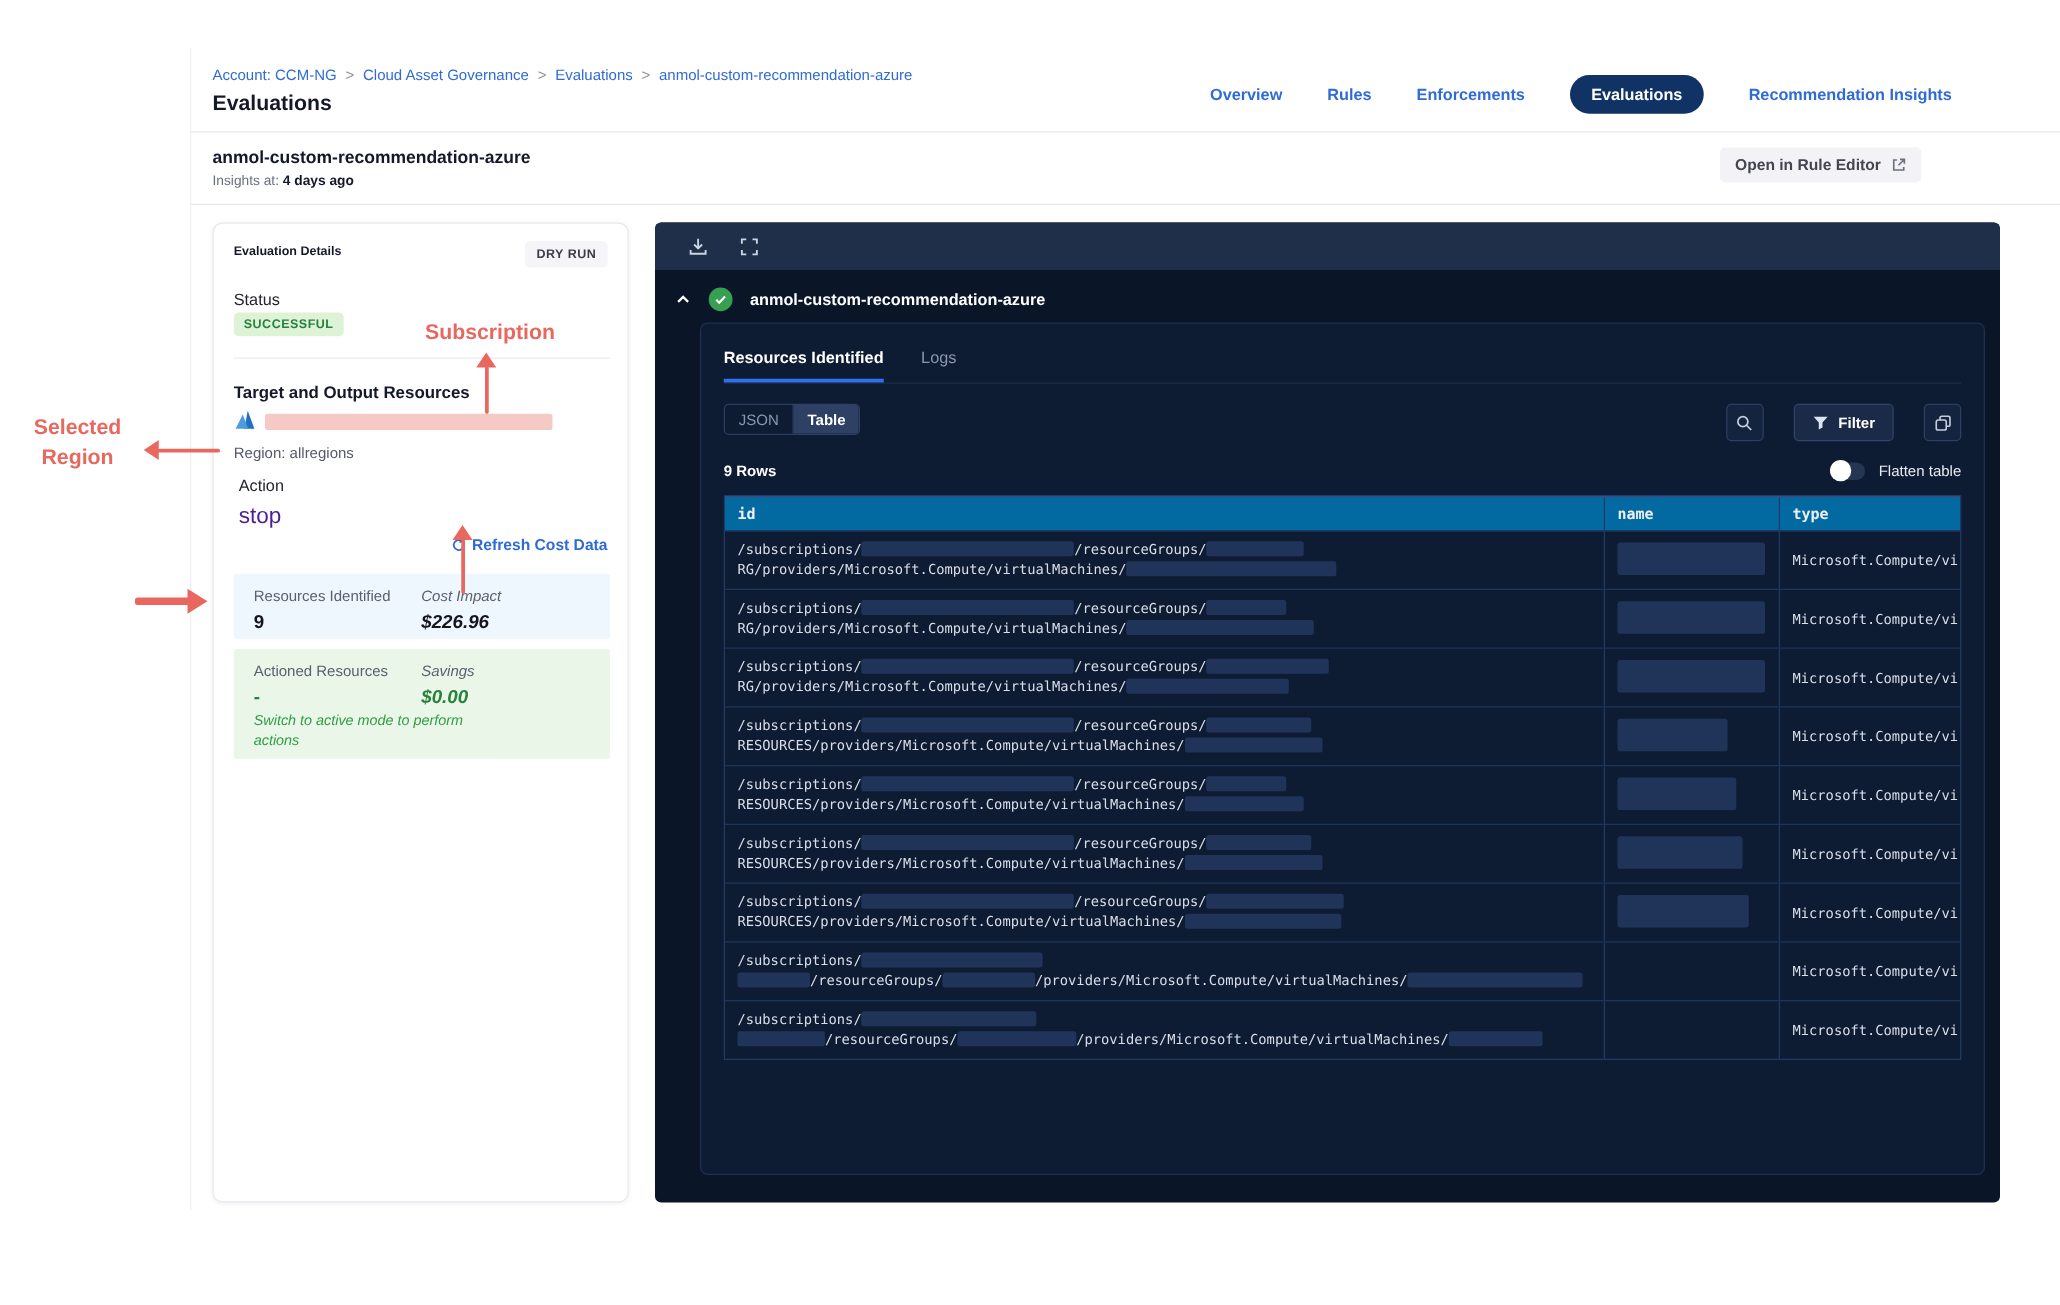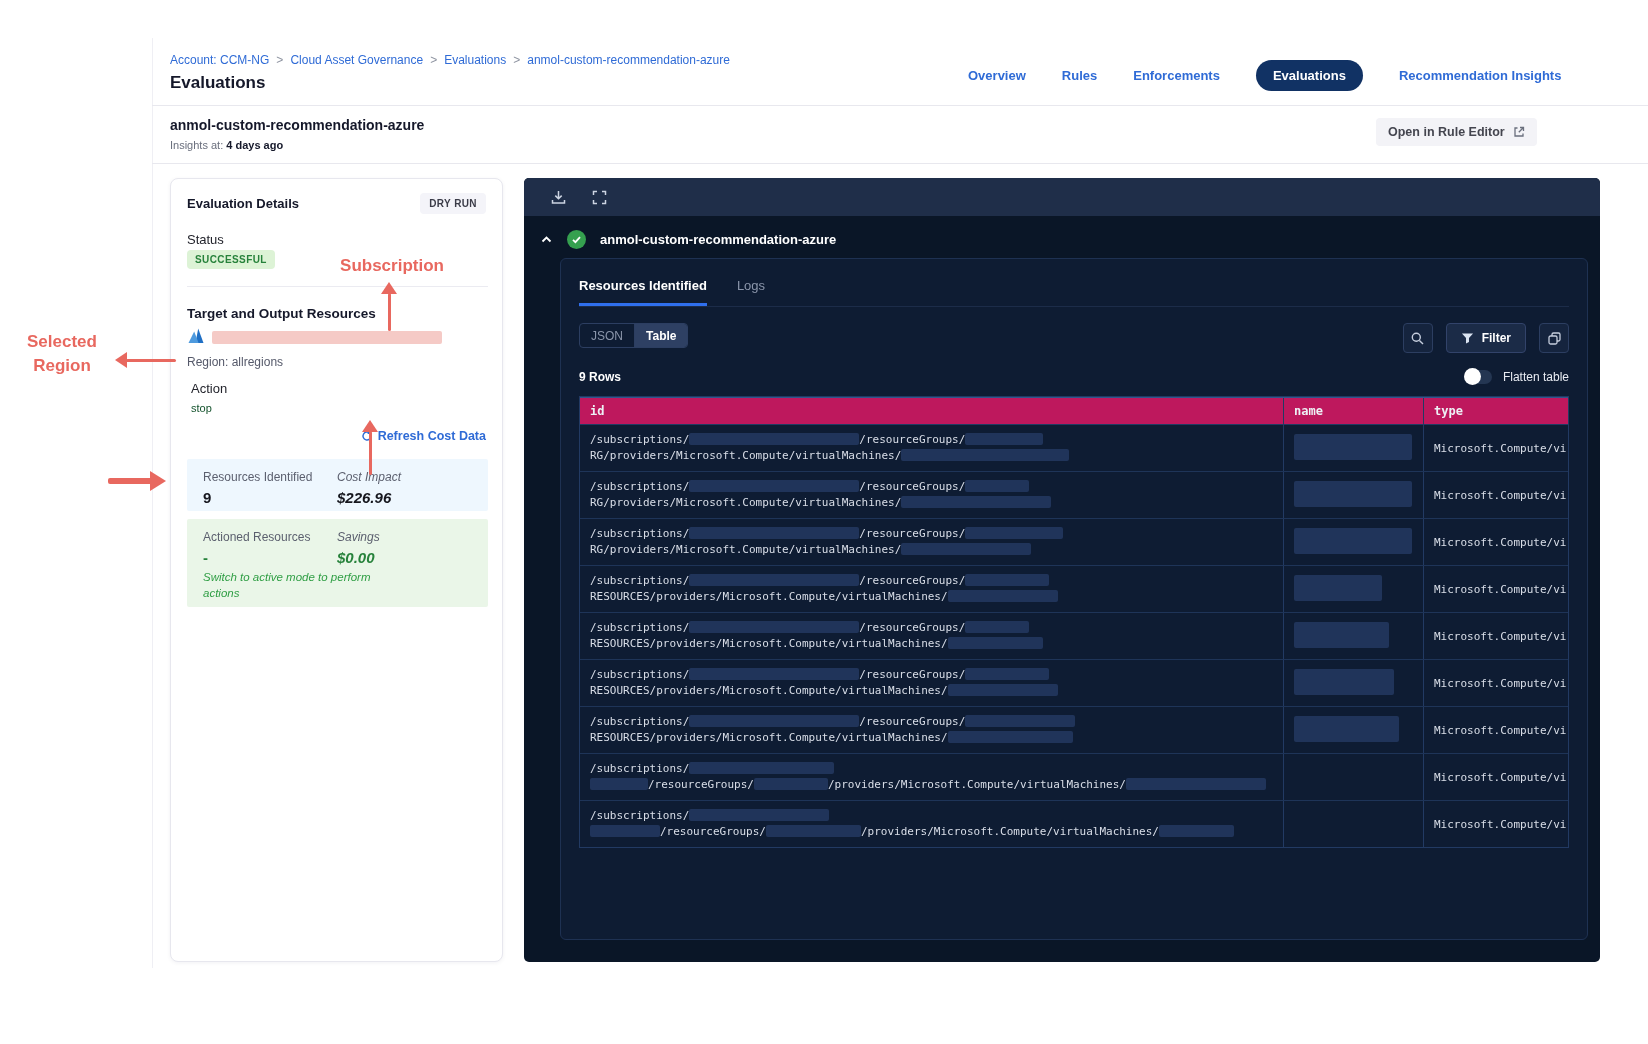--- a/index.html
+++ b/index.html
@@ -28,33 +28,33 @@
   .sub-eval b { color:#15182a; }
 
   .rule-editor-btn { position:absolute; left:1376px; top:118px; height:28px; padding:0 12px;
                      background:#f3f3f7; border-radius:4px; display:flex; align-items:center; gap:8px;
                      font-size:12.5px; font-weight:bold; color:#44454f; cursor:pointer; }
 
   
   .left-card { position:absolute; left:170px; top:178px; width:333px; height:784px; background:#fff;
                border:1px solid #e7e7ee; border-radius:8px; box-shadow:0 1px 4px rgba(20,20,60,.06); }
   .lc { position:absolute; }
-  .ed-title { left:16px; top:17px; font-size:13px; font-weight:bold; color:#15182a; }
+  .ed-title { left:16px; top:17px; font-size:10px; font-weight:bold; color:#15182a; }
   .dryrun { right:16px; top:14px; background:#f4f4f9; color:#3b3c48; font-size:10px; font-weight:bold;
             letter-spacing:.4px; padding:5px 9px; border-radius:4px; }
   .status-label { left:16px; top:53px; font-size:13px; color:#23242c; }
   .successful { left:16px; top:71px; background:var(--successBg,#ddf3d6); color:var(--success,#27823B);
                 font-size:10px; font-weight:bold; letter-spacing:.4px; padding:4px 8px; border-radius:4px; }
   .lc-divider { left:16px; top:107px; width:301px; height:1px; background:#ebebf1; }
   .target-title { left:16px; top:127px; font-size:13.5px; font-weight:bold; color:#15182a; }
   .azure-icon { left:15px; top:147px; width:20px; height:20px; }
   .pink-bar { left:41px; top:152px; width:230px; height:13px; background:var(--redactPink,#F5CAC6); border-radius:2px; }
   .region { left:16px; top:176px; font-size:12px; color:#55596a; }
   .action-label { left:20px; top:202px; font-size:13px; color:#23242c; }
-  .action-value { left:20px; top:223px; font-size:11px; color:#14532d; }
+  .action-value { left:20px; top:223px; font-size:18px; color:#4c1d95; }
   .refresh-link { right:16px; top:250px; display:flex; align-items:center; gap:5px;
                   color:var(--accent,#2F6BD6); font-size:12.5px; font-weight:bold; cursor:pointer; }
   .blue-box { left:16px; top:280px; width:301px; height:52px; background:#eef7fe; border-radius:2px; }
   .green-box { left:16px; top:340px; width:301px; height:88px; background:#eaf6e8; border-radius:2px; }
   .box-col { position:absolute; top:11px; }
   .box-col.c1 { left:16px; } .box-col.c2 { left:150px;font-style:italic; }
   .box-label { font-size:12px; color:#5b5f6e; }
   .box-value { font-size:15px; font-weight:bold; color:#15161d; margin-top:5px; }
   .green-box .box-value { color:var(--success,#27823B); }
   .switch-note { position:absolute; left:16px; top:50px; font-size:11.5px; font-style:italic;
@@ -77,35 +77,35 @@
   .tabs { display:flex; gap:30px; padding-top:19px; border-bottom:1px solid #1c2c49; }
   .tab { font-size:13px; padding-bottom:10px; cursor:pointer; }
   .tab.active { color:#fff; font-weight:bold; border-bottom:3px solid #2F6FED; }
   .tab.inactive { color:#8b96ab; }
 
   .controls-row { margin-top:16px; display:flex; justify-content:space-between; }
   .segmented { display:flex; border:1px solid #2c3e61; border-radius:4px; overflow:hidden; height:25px; }
   .seg { padding:0 11px; font-size:12px; display:flex; align-items:center; cursor:pointer; }
   .seg.off { color:#8b96ab; border-right:1px solid #2c3e61; background:transparent; }
   .seg.on  { color:#fff; font-weight:bold; background:#2E4063; }
-  .right-controls { display:flex; align-items:center; gap:13px; }
+  .right-controls { display:flex; align-items:center; gap:24px; }
   .icon-btn { width:30px; height:30px; border:1px solid #2c3e61; border-radius:4px; background:#15243E;
               display:flex; align-items:center; justify-content:center; cursor:pointer; }
   .filter-btn { height:30px; padding:0 14px; border:1px solid #32436a; border-radius:4px; background:#1B2B47;
                 display:flex; align-items:center; gap:8px; color:#fff; font-size:12px; font-weight:bold; cursor:pointer; }
 
   .meta-row { margin-top:17px; display:flex; justify-content:space-between; align-items:center; }
   .rows-count { font-size:12px; font-weight:bold; color:#fff; }
   .flatten { display:flex; align-items:center; gap:11px; cursor:pointer; }
   .toggle { width:26px; height:14px; border-radius:7px; background:#243652; position:relative; }
   .knob { position:absolute; left:-2px; top:-2px; width:17px; height:17px; border-radius:50%; background:#fff; }
   .flatten-label { font-size:12px; color:#e8ebf2; }
 
   .res-table { margin-top:12px; border:1px solid #223a63; }
-  .t-head { display:grid; grid-template-columns:704px 140px 1fr; background:#be185d;
+  .t-head { display:grid; grid-template-columns:704px 140px 1fr; background:#0369a1;
             border-top:1px solid #33558c; border-bottom:1px solid #223a63; }
   .t-head .hcell { font-family:"DejaVu Sans Mono", monospace; font-size:12px; font-weight:bold;
                    color:#edf0f5; padding:6px 10px; }
   .t-head .hcell:not(:last-child), .t-row .cell:not(:last-child) { border-right:1px solid #223a63; }
   .t-row { display:grid; grid-template-columns:704px 140px 1fr; border-bottom:1px solid #1e3458; }
   .t-row:last-child { border-bottom:none; }
   .cell { padding:7px 10px; }
   .id-cell { font-family:"DejaVu Sans Mono", monospace; font-size:11px; color:#D9DEE8; line-height:16px; }
   .id-line { white-space:nowrap; }
   .redact { display:inline-block; height:12px; background:var(--redactNavy,#20345A); border-radius:2px;

